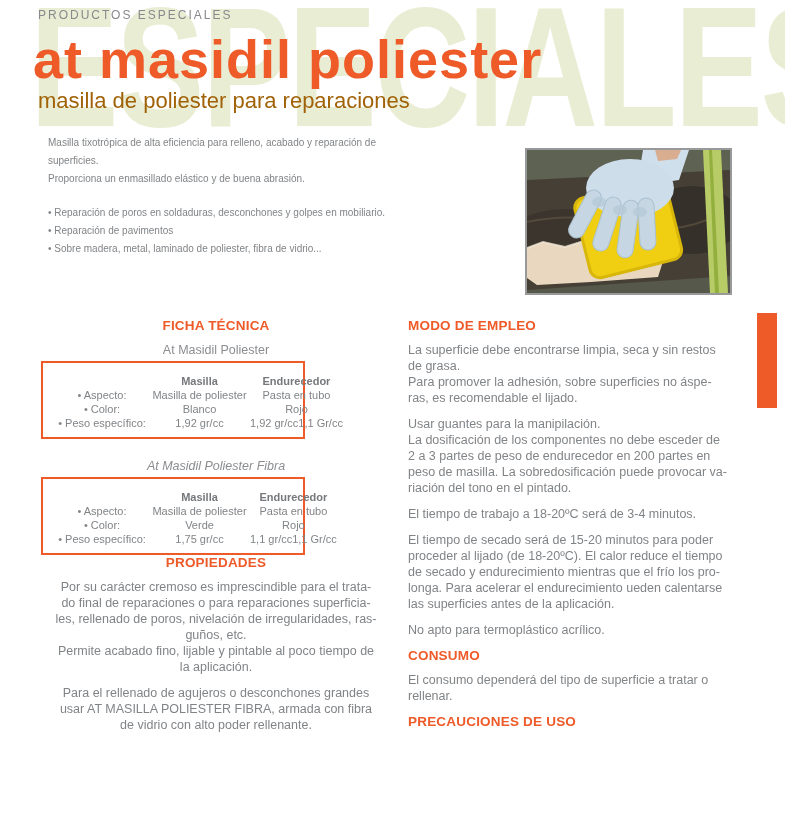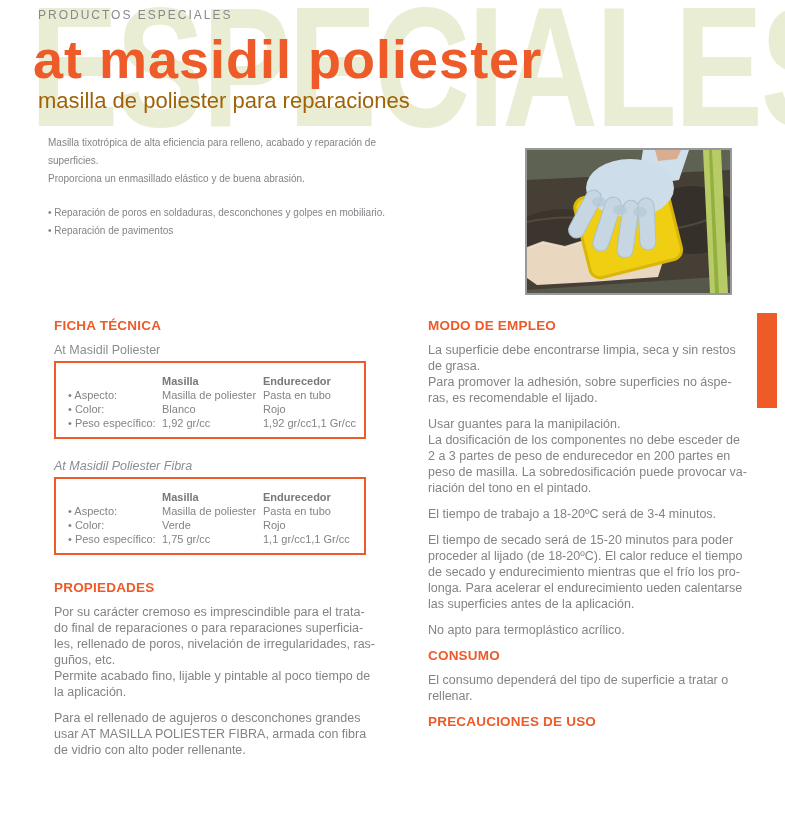--- a/index.html
+++ b/index.html
@@ -41,35 +41,35 @@
   
   .photo {
     position: absolute; left: 525px; top: 148px; margin: 0;
     width: 207px; height: 147px; border: 2px solid #98999b;
     overflow: hidden; background: #55584a;
   }
   .photo svg { display: block; }
 
   
   .col { position: absolute; font-size: 12.5px; line-height: 16px; color: #818487; }
-  .col-left  { left: 54px;  top: 318px; width: 350px; }
-  .col-right { left: 428px; top: 318px; width: 350px; }
+  .col-left  { left: 41px;  top: 318px; width: 350px; text-align: center; }
+  .col-right { left: 408px; top: 318px; width: 350px; }
   .sec {
     margin: 0 0 8px; font-size: 13.5px; font-weight: bold;
     letter-spacing: 0.2px; color: #ee5a28;
   }
-  .sec.gap-big { margin-top: 25px; }
+  .sec.gap-big { }
   .sec.gap { margin-top: 0; }
   .col p { margin: 0 0 10px; white-space: pre-line; }
 
   
   .tbl-label { font-size: 12.5px; color: #8b8d90; margin: 0 0 3px; }
   .tbl-label.second { margin-top: 19px; font-style: italic; }
   .tbl {
-    border: 2px solid #ee5a28; width: 312px; height: 78px;
+    border: 2px solid #ee5a28; width: 264px; height: 78px;
     padding: 11px 6px 0 12px;
     display: grid; grid-template-columns: 94px 101px 1fr;
     align-content: start;
     font-size: 11px; line-height: 14px; color: #818487;
   }
   .tbl .c { white-space: nowrap; }
   .tbl .h { font-weight: bold; color: #76787b; }
 
   
   .side-tab {
@@ -89,20 +89,21 @@
     <div class="subtitle">masilla de poliester para reparaciones</div>
   </header>
 
   <section class="intro">
     <p>Masilla tixotrópica de alta eficiencia para relleno, acabado y reparación de
 superficies.
 Proporciona un enmasillado elástico y de buena abrasión.</p>
     <div class="bullets">
       <div>• Reparación de poros en soldaduras, desconchones y golpes en mobiliario.</div>
       <div>• Reparación de pavimentos</div>
+      <div>• Sobre madera, metal, laminado de poliester, fibra de vidrio...</div>
     </div>
   </section>
 
   <figure class="photo">
     <svg width="203" height="143" viewBox="0 0 203 143">
 
       <rect width="203" height="143" fill="#55584a"></rect>
       <rect width="203" height="36" fill="#5e6253"></rect>
       <polygon points="0,30 203,20 203,126 0,140" fill="#463f35"></polygon>
       <ellipse cx="38" cy="95" rx="62" ry="36" fill="#3a342b" opacity="0.85"></ellipse>

